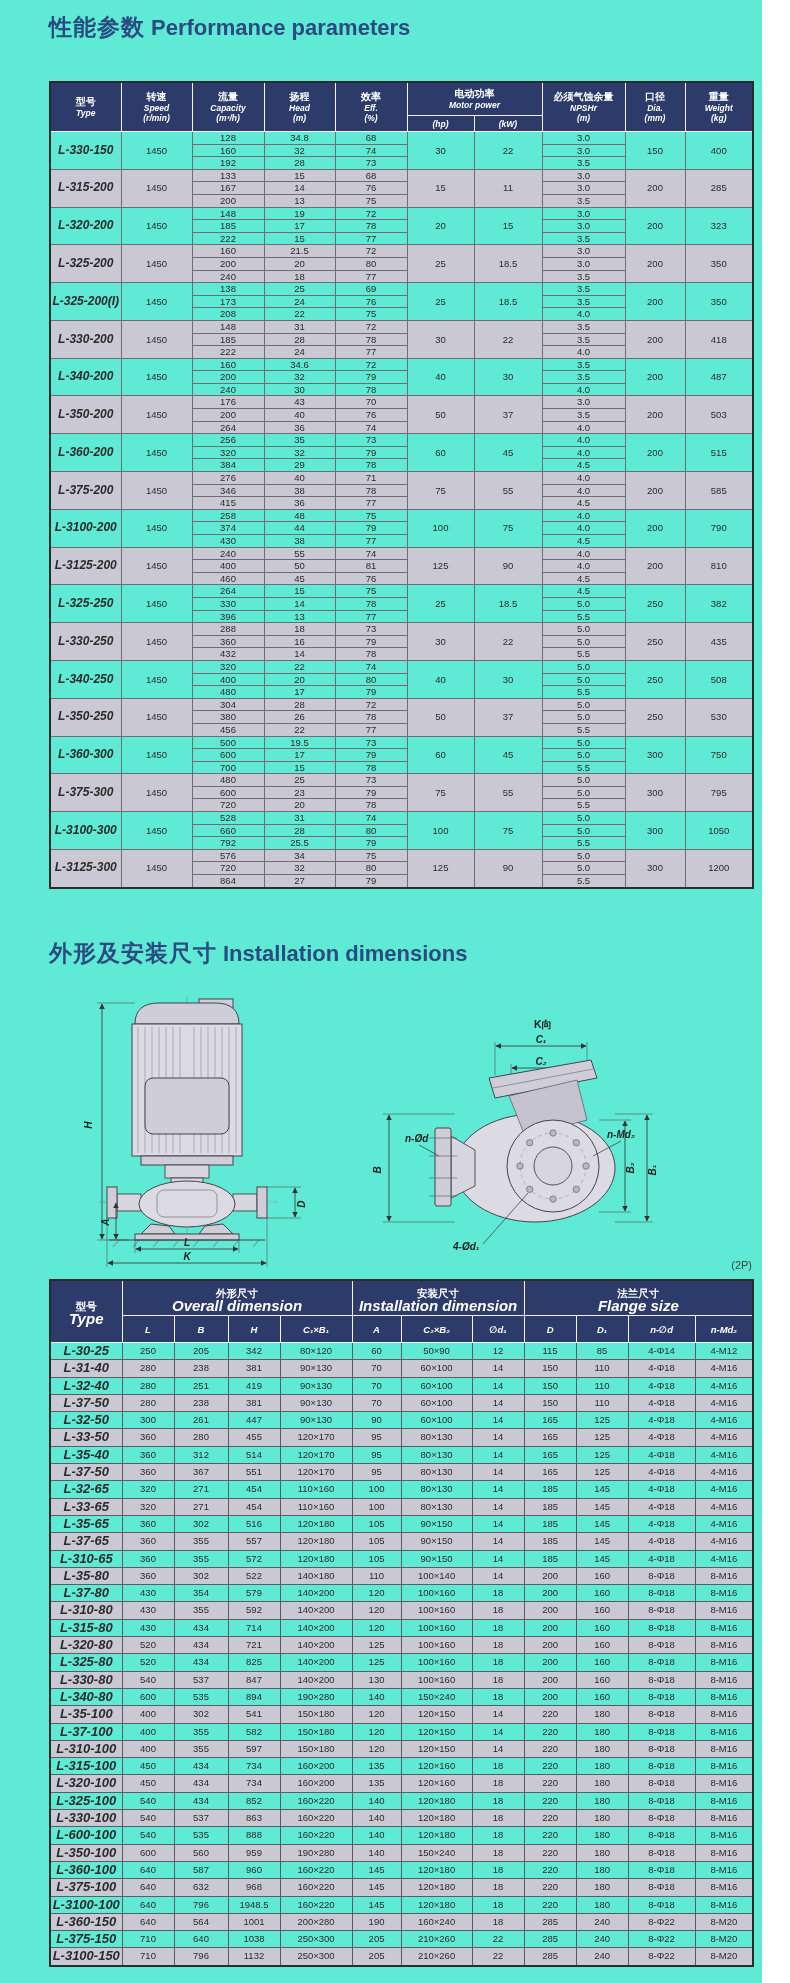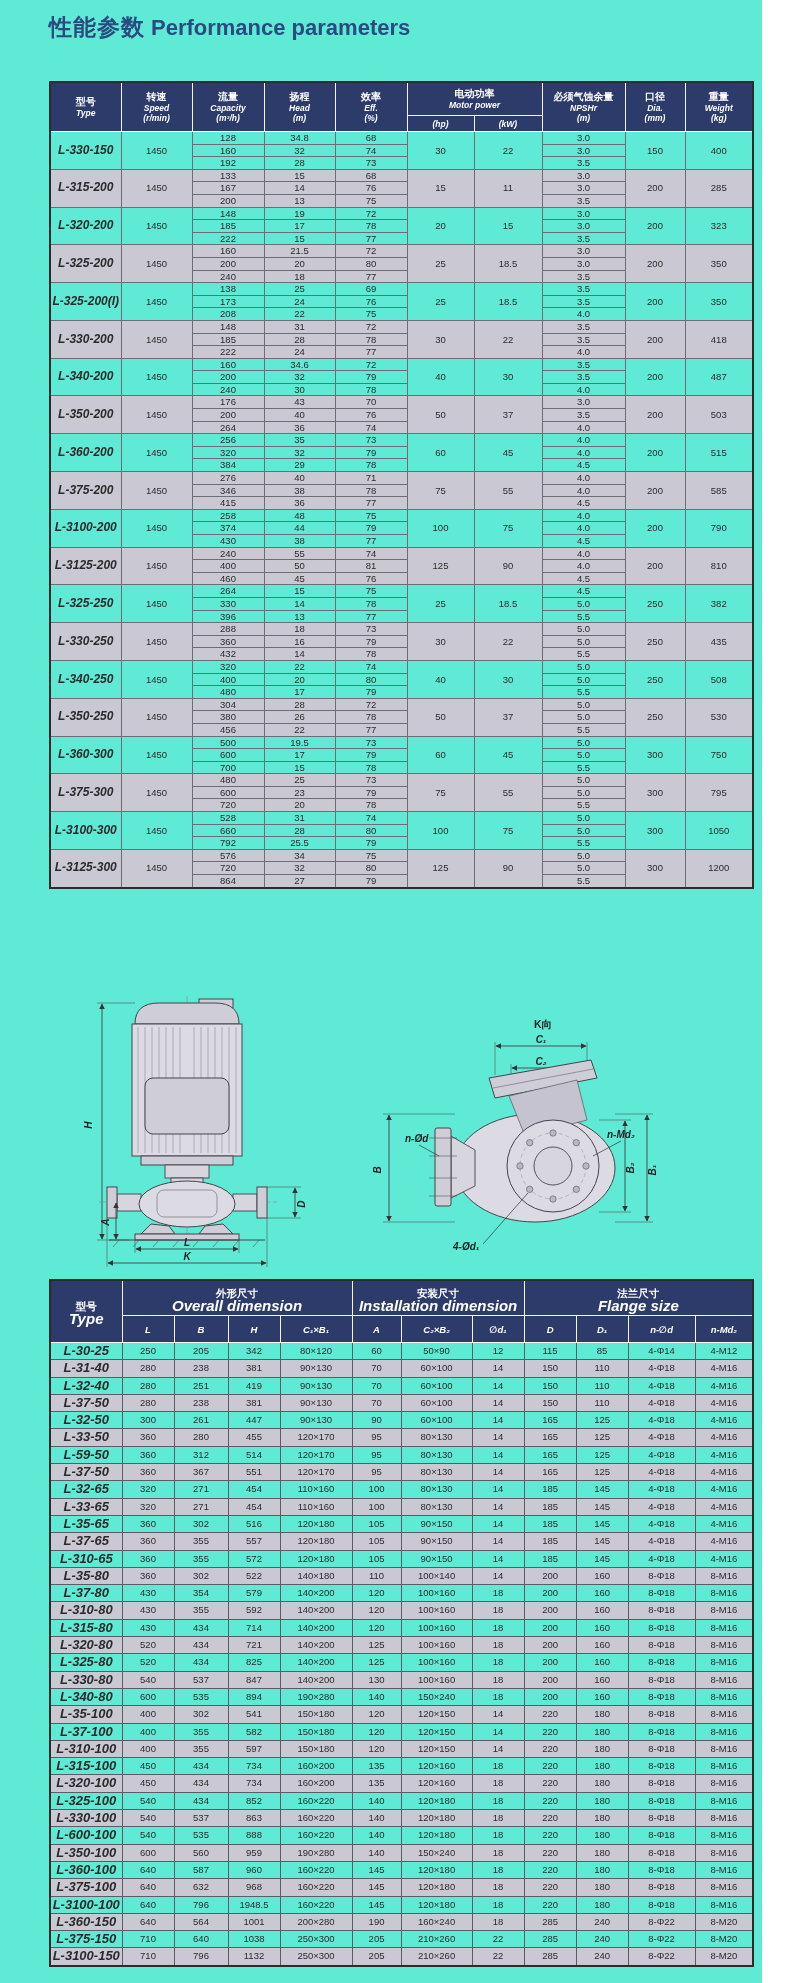--- a/index.html
+++ b/index.html
@@ -609,20 +609,23 @@
         </tr>
         <tr class="alt ">
           <td>864</td>
           <td>27</td>
           <td>79</td>
           <td>5.5</td>
         </tr>
       </tbody>
   </table>
 
+  <div class="sec-title" id="title2">
+    <span class="zh">外形及安装尺寸</span><span class="en">Installation dimensions</span>
+  </div>
 
   <svg class="diagram" width="703" height="284" viewBox="0 0 703 284">
     <defs>
       <marker id="ar" viewBox="0 0 10 10" refX="9" refY="5" markerWidth="7" markerHeight="7" orient="auto-start-reverse">
         <path d="M0,0L10,5L0,10z" fill="#333"></path>
       </marker>
     </defs>
 
     <g>
       <line class="cl" x1="138" y1="6" x2="138" y2="252"></line>
@@ -724,20 +727,21 @@
 
       <text class="dlab" x="-20" y="126">n-Ød</text>
       <line class="lead" x1="-6" y1="129" x2="14" y2="140"></line>
       <text class="dlab" x="182" y="122">n-Md₂</text>
       <line class="lead" x1="196" y1="125" x2="168" y2="140"></line>
       <text class="dlab" x="28" y="234">4-Ød₁</text>
       <line class="lead" x1="58" y1="228" x2="103" y2="177"></line>
     </g>
   </svg>
 
+  <div class="pole-tag" id="tag2p">(2P)</div>
 
   <table class="t2">
     <colgroup>
       <col style="width:72px">
         <col style="width:52px">
         <col style="width:54px">
         <col style="width:52px">
         <col style="width:72px">
       <col style="width:49px">
         <col style="width:71px">
@@ -859,21 +863,21 @@
           <td>120×170</td>
           <td>95</td>
           <td>80×130</td>
           <td>14</td>
           <td>165</td>
           <td>125</td>
           <td>4-Φ18</td>
           <td>4-M16</td>
         </tr>
         <tr>
-          <td class="type-cell">L-59-50</td>
+          <td class="type-cell">L-35-40</td>
           <td>360</td>
           <td>312</td>
           <td>514</td>
           <td>120×170</td>
           <td>95</td>
           <td>80×130</td>
           <td>14</td>
           <td>165</td>
           <td>125</td>
           <td>4-Φ18</td>

